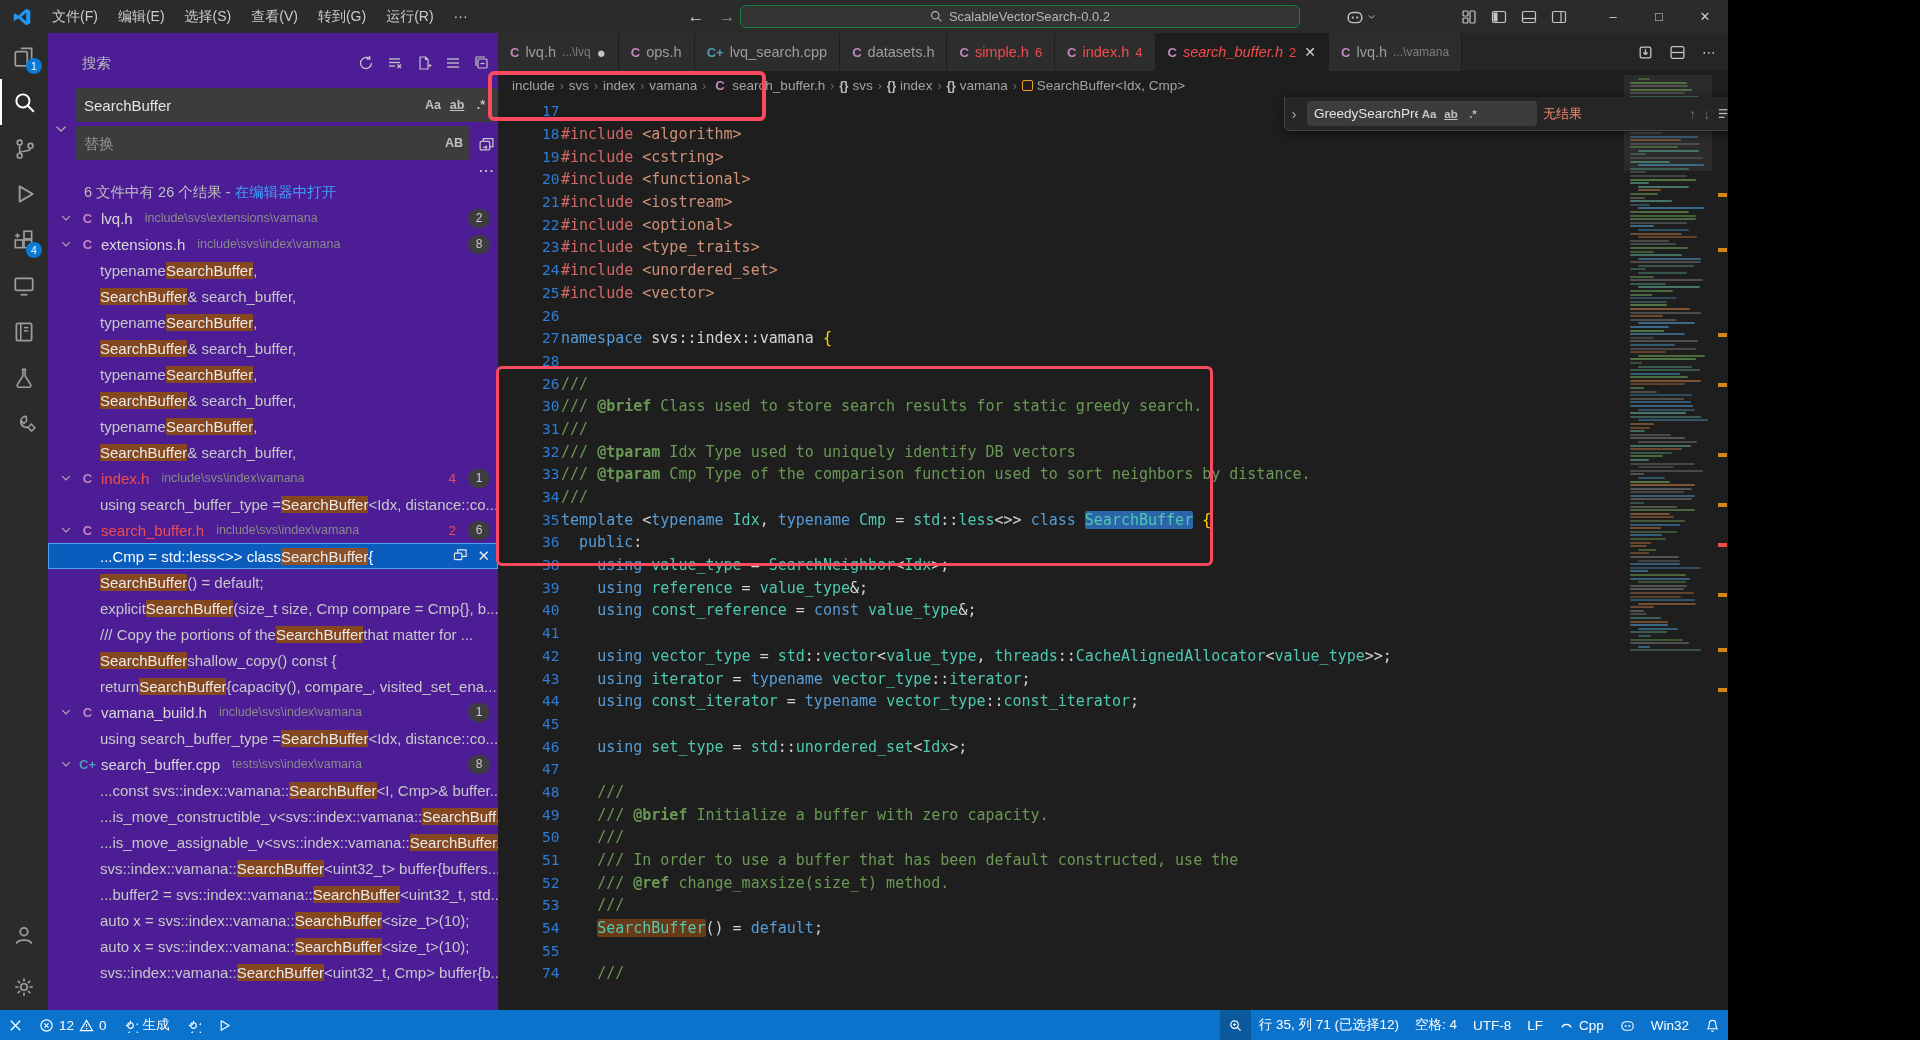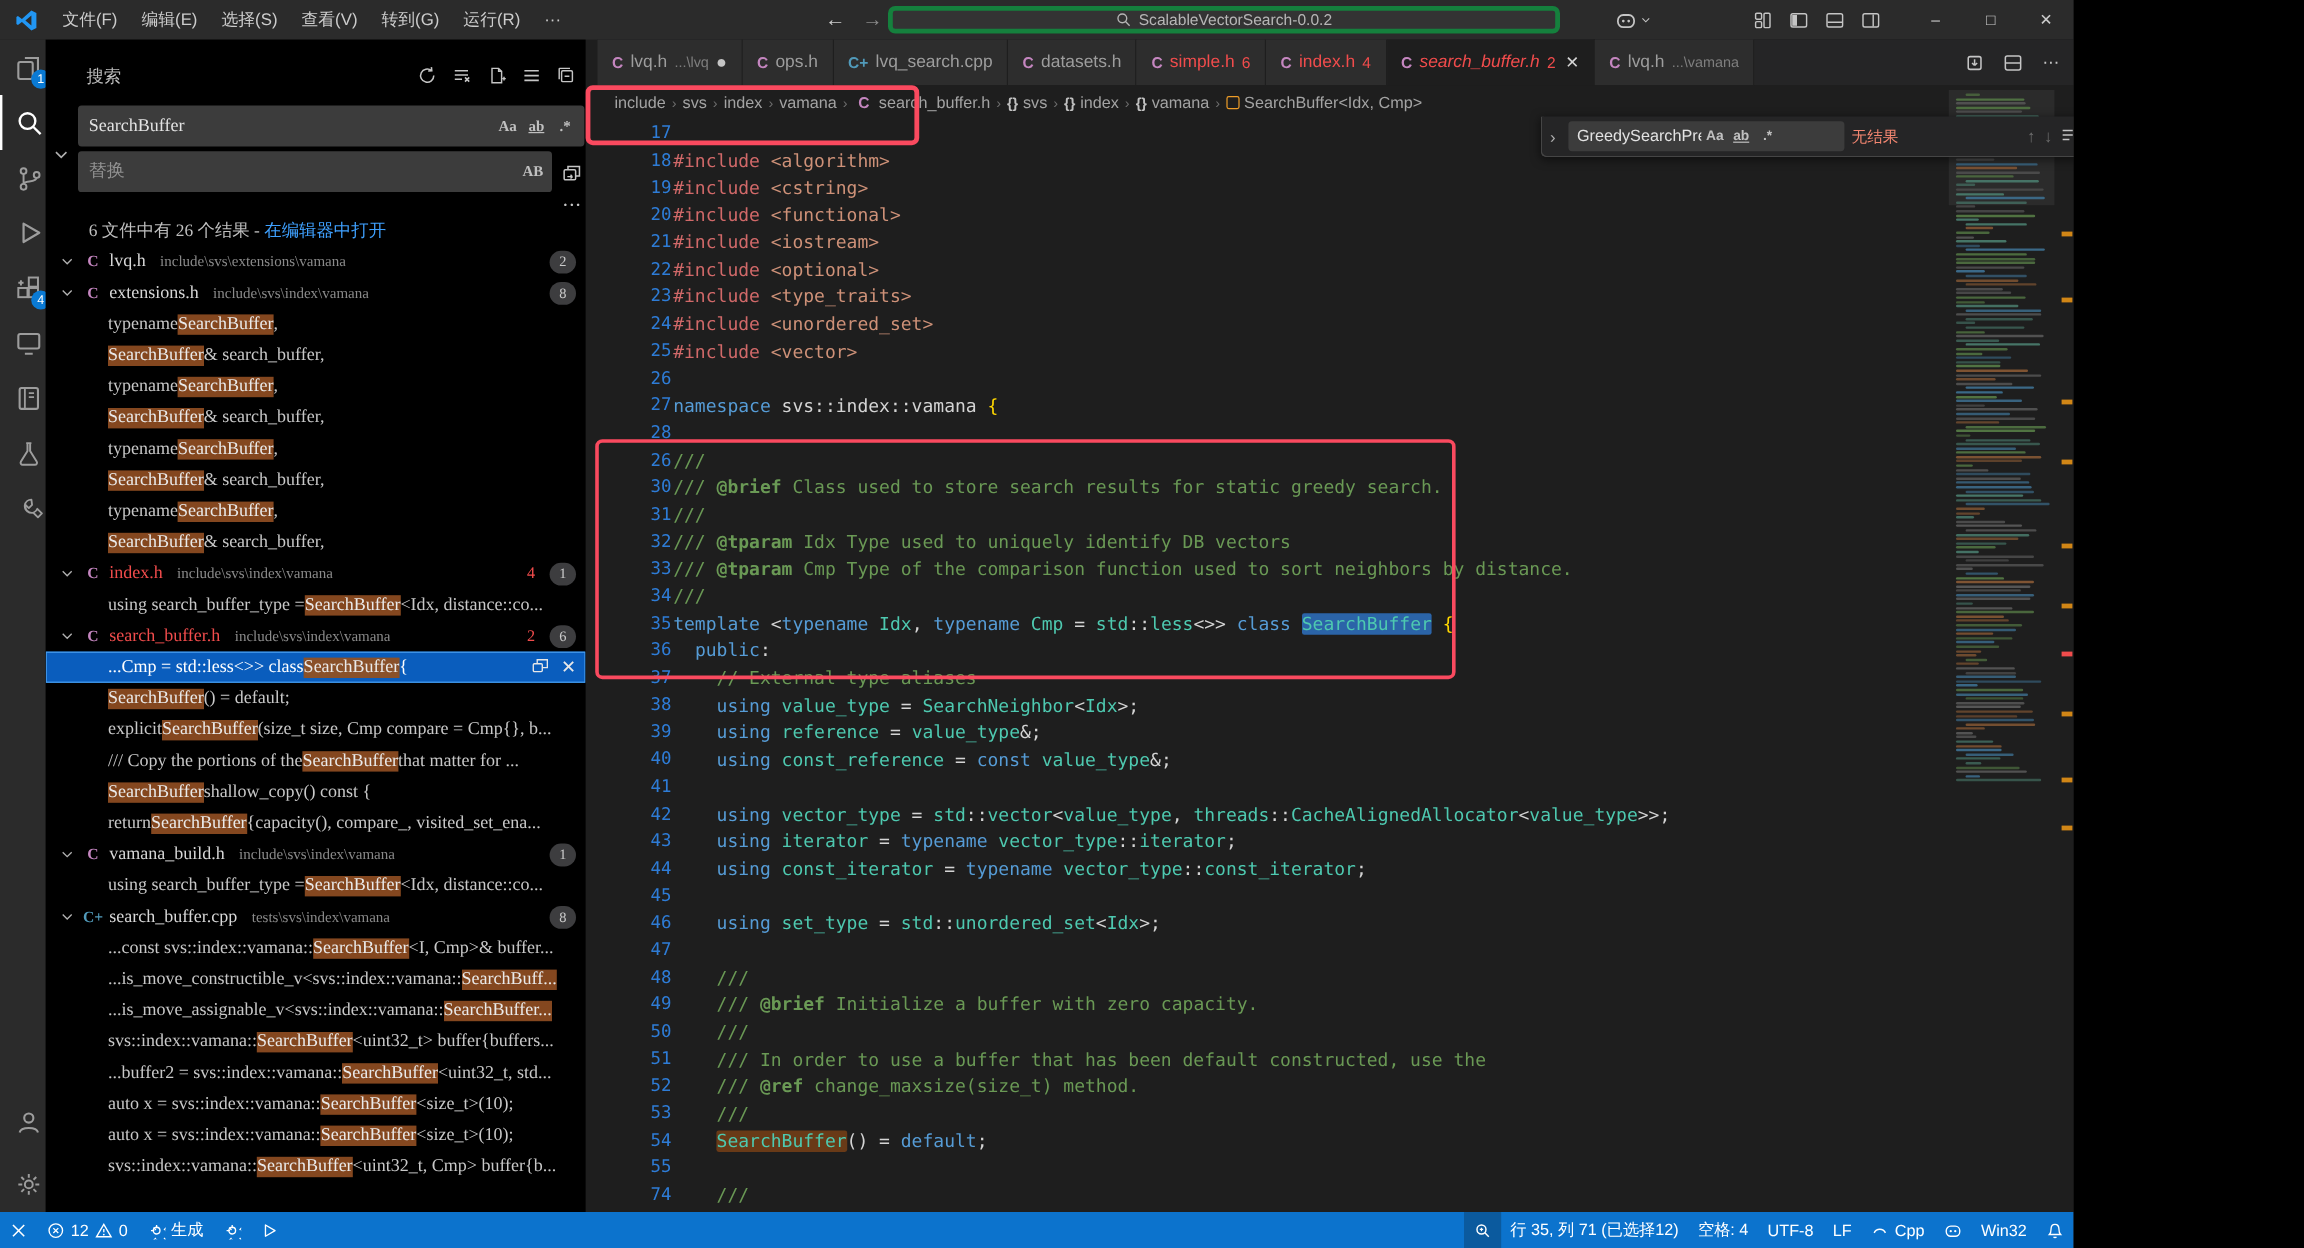--- a/index.html
+++ b/index.html
@@ -11,39 +11,39 @@
   }
   
   .titlebar { position:absolute; top:0; left:0; right:0; height:33px; background:#2b2b2b;
     display:flex; align-items:center; }
   .tb-logo { width:20px; height:20px; margin:0 10px 0 12px; flex:none; }
   .menus { display:flex; }
   .menu-item { padding:0 10px; height:33px; line-height:33px; color:#cccccc; font-size:14px; border-radius:5px; }
   .nav-arrows { display:flex; margin-left:210px; gap:14px; font-size:17px; color:#cfcfcf; }
   .nav-arrows .dim { color:#8a8a8a; }
   .cmd-center { position:absolute; left:740px; top:5px; width:560px; height:23px;
-    background:#333333; border:4px solid #15803d; border-radius:6px;
+    background:#333333; border:1px solid #15803d; border-radius:6px;
     display:flex; align-items:center; justify-content:center; gap:6px; color:#b6b6b6; font-size:13px; }
   .copilot-btn { position:absolute; left:1340px; top:4px; height:25px; display:flex; align-items:center; gap:3px; padding:0 6px; border-radius:5px; }
   .tb-right { position:absolute; right:0; top:0; height:33px; display:flex; align-items:center; }
   .layout-icons { display:flex; gap:4px; margin-right:18px; }
   .licon { width:26px; height:26px; display:flex; align-items:center; justify-content:center; border-radius:5px; color:#c5c5c5; }
   .win-btn { width:46px; height:33px; display:flex; align-items:center; justify-content:center; color:#cccccc; font-size:13px; }
   
   .main { position:absolute; top:33px; left:0; right:0; bottom:30px; }
   
   .activitybar { position:absolute; left:0; top:0; width:48px; bottom:0; background:#2b2b2b;
     display:flex; flex-direction:column; align-items:center; }
   .act-item { position:relative; width:48px; height:46px; display:flex; align-items:center; justify-content:center; color:#9d9d9d; }
   .act-item.active { color:#ffffff; box-shadow:inset 2px 0 0 #ffffff; }
   .act-badge { position:absolute; right:6px; bottom:5px; min-width:16px; height:16px; padding:0 4px;
     background:#0a7ad4; color:#fff; border-radius:9px; font-size:10.5px; line-height:16px; text-align:center; }
   .act-bottom { margin-top:auto; margin-bottom:6px; }
   
-  .sidebar { position:absolute; left:38px; top:0; width:450px; bottom:0; background:#000000; overflow:hidden;font-family:Liberation Serif, serif; }
+  .sidebar { position:absolute; left:48px; top:0; width:450px; bottom:0; background:#4c1d95; overflow:hidden; }
   .sb-title-row { position:absolute; top:18px; left:34px; right:4px; height:24px; display:flex; align-items:center; }
   .sb-title { font-size:14.5px; color:#bbbbbb; }
   .sb-head-icons { margin-left:auto; display:flex; gap:5px; }
   .hicon { width:24px; height:24px; border-radius:4px; display:flex; align-items:center; justify-content:center; color:#c5c5c5; }
   .toggle-replace { position:absolute; left:3px; top:72px; width:20px; height:48px; display:flex; align-items:center; justify-content:center; color:#b0b0b0; }
   .sb-input { position:absolute; left:27px; height:34px; background:#3c3c3c; border-radius:3px;
     display:flex; align-items:center; padding:0 4px 0 9px; }
   .sb-input input { flex:1; min-width:0; background:transparent; border:0; outline:0; color:#e3e3e3;
     font-size:15px; font-family:inherit; }
   .sb-input input::placeholder { color:#919191; }
@@ -672,21 +672,20 @@
           <div class="cline"><span class="ln">27</span><span class="lc"><span class="k">namespace </span><span class="p">svs::index::vamana </span><span class="g">{</span></span></div>
           <div class="cline"><span class="ln">28</span><span class="lc"></span></div>
           <div class="cline"><span class="ln">26</span><span class="lc"><span class="c">///</span></span></div>
           <div class="cline"><span class="ln">30</span><span class="lc"><span class="c">/// </span><span class="cb">@brief</span><span class="c"> Class used to store search results for static greedy search.</span></span></div>
           <div class="cline"><span class="ln">31</span><span class="lc"><span class="c">///</span></span></div>
           <div class="cline"><span class="ln">32</span><span class="lc"><span class="c">/// </span><span class="cb">@tparam</span><span class="c"> Idx Type used to uniquely identify DB vectors</span></span></div>
           <div class="cline"><span class="ln">33</span><span class="lc"><span class="c">/// </span><span class="cb">@tparam</span><span class="c"> Cmp Type of the comparison function used to sort neighbors by distance.</span></span></div>
           <div class="cline"><span class="ln">34</span><span class="lc"><span class="c">///</span></span></div>
           <div class="cline"><span class="ln">35</span><span class="lc"><span class="k">template </span><span class="p">&lt;</span><span class="k">typename </span><span class="t">Idx</span><span class="p">, </span><span class="k">typename </span><span class="t">Cmp</span><span class="p"> = </span><span class="t">std</span><span class="p">::</span><span class="t">less</span><span class="p">&lt;&gt;&gt; </span><span class="k">class </span><span class="t sel">SearchBuffer</span><span class="g"> {</span></span></div>
           <div class="cline"><span class="ln">36</span><span class="lc"><span class="p">  </span><span class="k">public</span><span class="p">:</span></span></div>
-          <div class="cline"><span class="ln">37</span><span class="lc"><span class="p">    </span><span class="c">// External type aliases</span></span></div>
           <div class="cline"><span class="ln">38</span><span class="lc"><span class="p">    </span><span class="k">using </span><span class="t">value_type</span><span class="p"> = </span><span class="t">SearchNeighbor</span><span class="p">&lt;</span><span class="t">Idx</span><span class="p">&gt;;</span></span></div>
           <div class="cline"><span class="ln">39</span><span class="lc"><span class="p">    </span><span class="k">using </span><span class="t">reference</span><span class="p"> = </span><span class="t">value_type</span><span class="p">&amp;;</span></span></div>
           <div class="cline"><span class="ln">40</span><span class="lc"><span class="p">    </span><span class="k">using </span><span class="t">const_reference</span><span class="p"> = </span><span class="k">const </span><span class="t">value_type</span><span class="p">&amp;;</span></span></div>
           <div class="cline"><span class="ln">41</span><span class="lc"></span></div>
           <div class="cline"><span class="ln">42</span><span class="lc"><span class="p">    </span><span class="k">using </span><span class="t">vector_type</span><span class="p"> = </span><span class="t">std</span><span class="p">::</span><span class="t">vector</span><span class="p">&lt;</span><span class="t">value_type</span><span class="p">, </span><span class="t">threads</span><span class="p">::</span><span class="t">CacheAlignedAllocator</span><span class="p">&lt;</span><span class="t">value_type</span><span class="p">&gt;&gt;;</span></span></div>
           <div class="cline"><span class="ln">43</span><span class="lc"><span class="p">    </span><span class="k">using </span><span class="t">iterator</span><span class="p"> = </span><span class="k">typename </span><span class="t">vector_type</span><span class="p">::</span><span class="t">iterator</span><span class="p">;</span></span></div>
           <div class="cline"><span class="ln">44</span><span class="lc"><span class="p">    </span><span class="k">using </span><span class="t">const_iterator</span><span class="p"> = </span><span class="k">typename </span><span class="t">vector_type</span><span class="p">::</span><span class="t">const_iterator</span><span class="p">;</span></span></div>
           <div class="cline"><span class="ln">45</span><span class="lc"></span></div>
           <div class="cline"><span class="ln">46</span><span class="lc"><span class="p">    </span><span class="k">using </span><span class="t">set_type</span><span class="p"> = </span><span class="t">std</span><span class="p">::</span><span class="t">unordered_set</span><span class="p">&lt;</span><span class="t">Idx</span><span class="p">&gt;;</span></span></div>
           <div class="cline"><span class="ln">47</span><span class="lc"></span></div>

